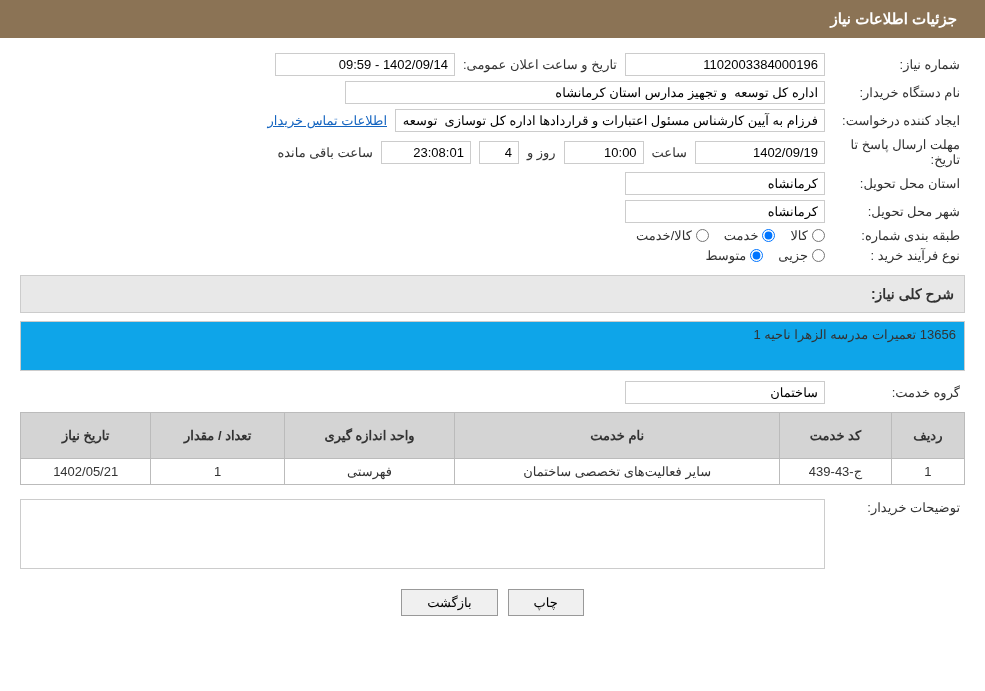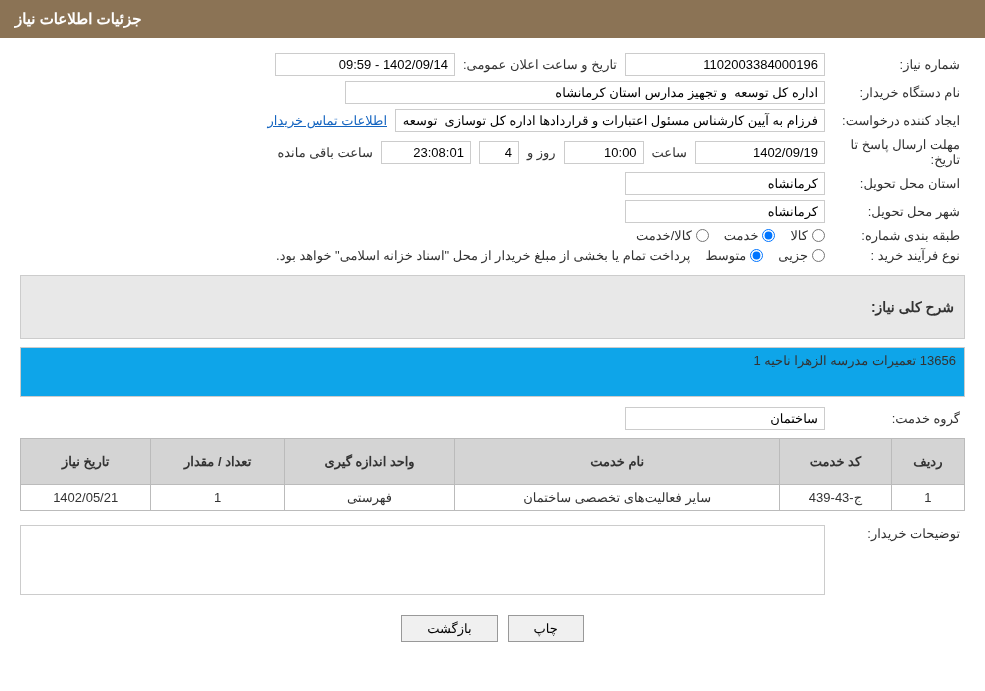--- a/index.html
+++ b/index.html
@@ -12,43 +12,43 @@
     }
     .page-wrapper {
       max-width: 985px;
       margin: 0 auto;
       background: #fff;
       min-height: 691px;
     }
     .header-bar {
       background: #8B7355;
       color: #fff;
-      text-align: left;
-      padding: 10px 15px;
+      text-align: right;
+      padding: 10px 28px;
       font-size: 15px;
       font-weight: bold;
     }
     .content {
       padding: 15px 20px;
     }
     .input-box {
       border: 1px solid #ccc;
       background: #fff;
       padding: 3px 6px;
       font-size: 13px;
       font-family: Tahoma, Arial, sans-serif;
       direction: rtl;
     }
     .input-medium { width: 220px; }
     .input-date { width: 130px; }
     .link-blue { color: #1565C0; text-decoration: underline; cursor: pointer; }
     .section-header {
       background: #e8e8e8;
       border: 1px solid #ccc;
-      padding: 23px 10px;
+      padding: 10px 10px;
       font-weight: bold;
       font-size: 14px;
       margin: 12px 0 8px 0;
       text-align: right;
     }
     .data-table {
       width: 100%;
       border-collapse: collapse;
       margin: 8px 0;
     }
@@ -239,21 +239,20 @@
       <div class="field-value">
         <div class="radio-group">
           <label>
             <input type="radio" name="purchase_type" style=""> 
               <span>جزیی</span>
           </label>
           <label>
             <input type="radio" name="purchase_type" checked="" style=""> 
               <span>متوسط</span>
           </label>
-          <span>پرداخت تمام یا بخشی از مبلغ خریدار از محل "اسناد خزانه اسلامی" خواهد بود.</span>
         </div>
       </div>
     </div>
 
     <div class="section-header">
       <span>شرح کلی نیاز:</span>
     </div>
     <div style="margin-bottom:10px;">
       <div class="summary-box">
         <span>13656 تعمیرات مدرسه الزهرا ناحیه 1</span>

